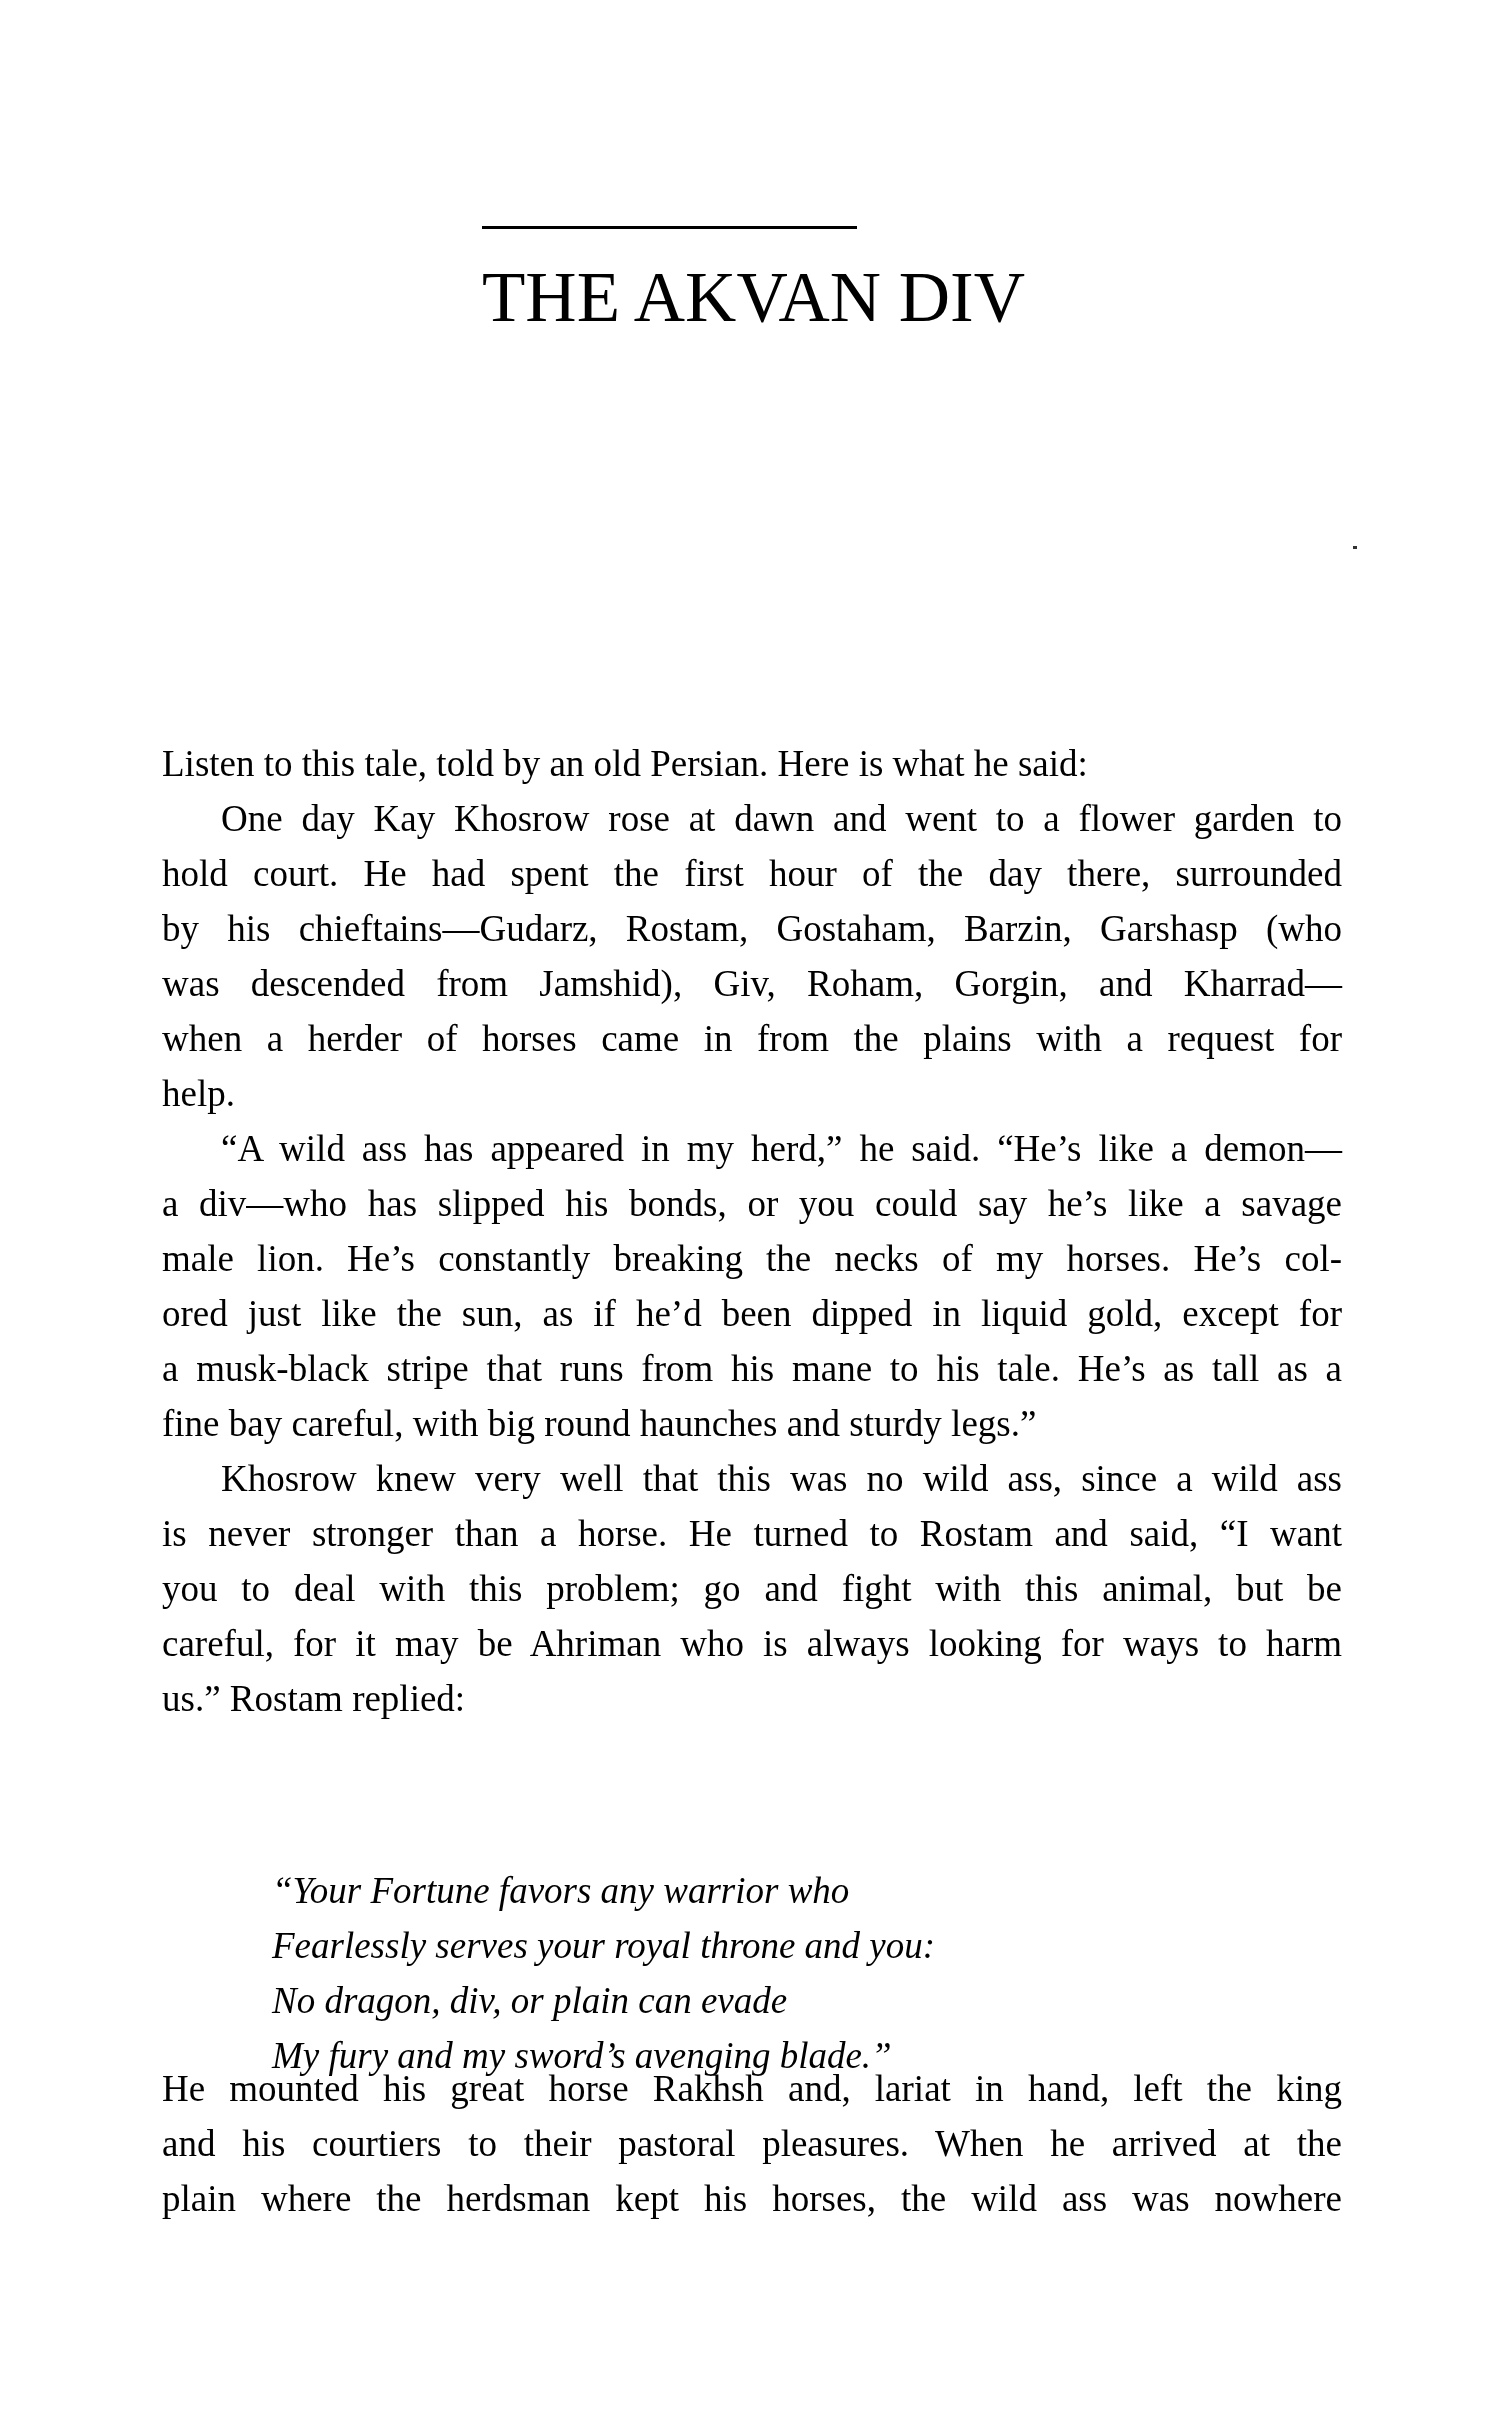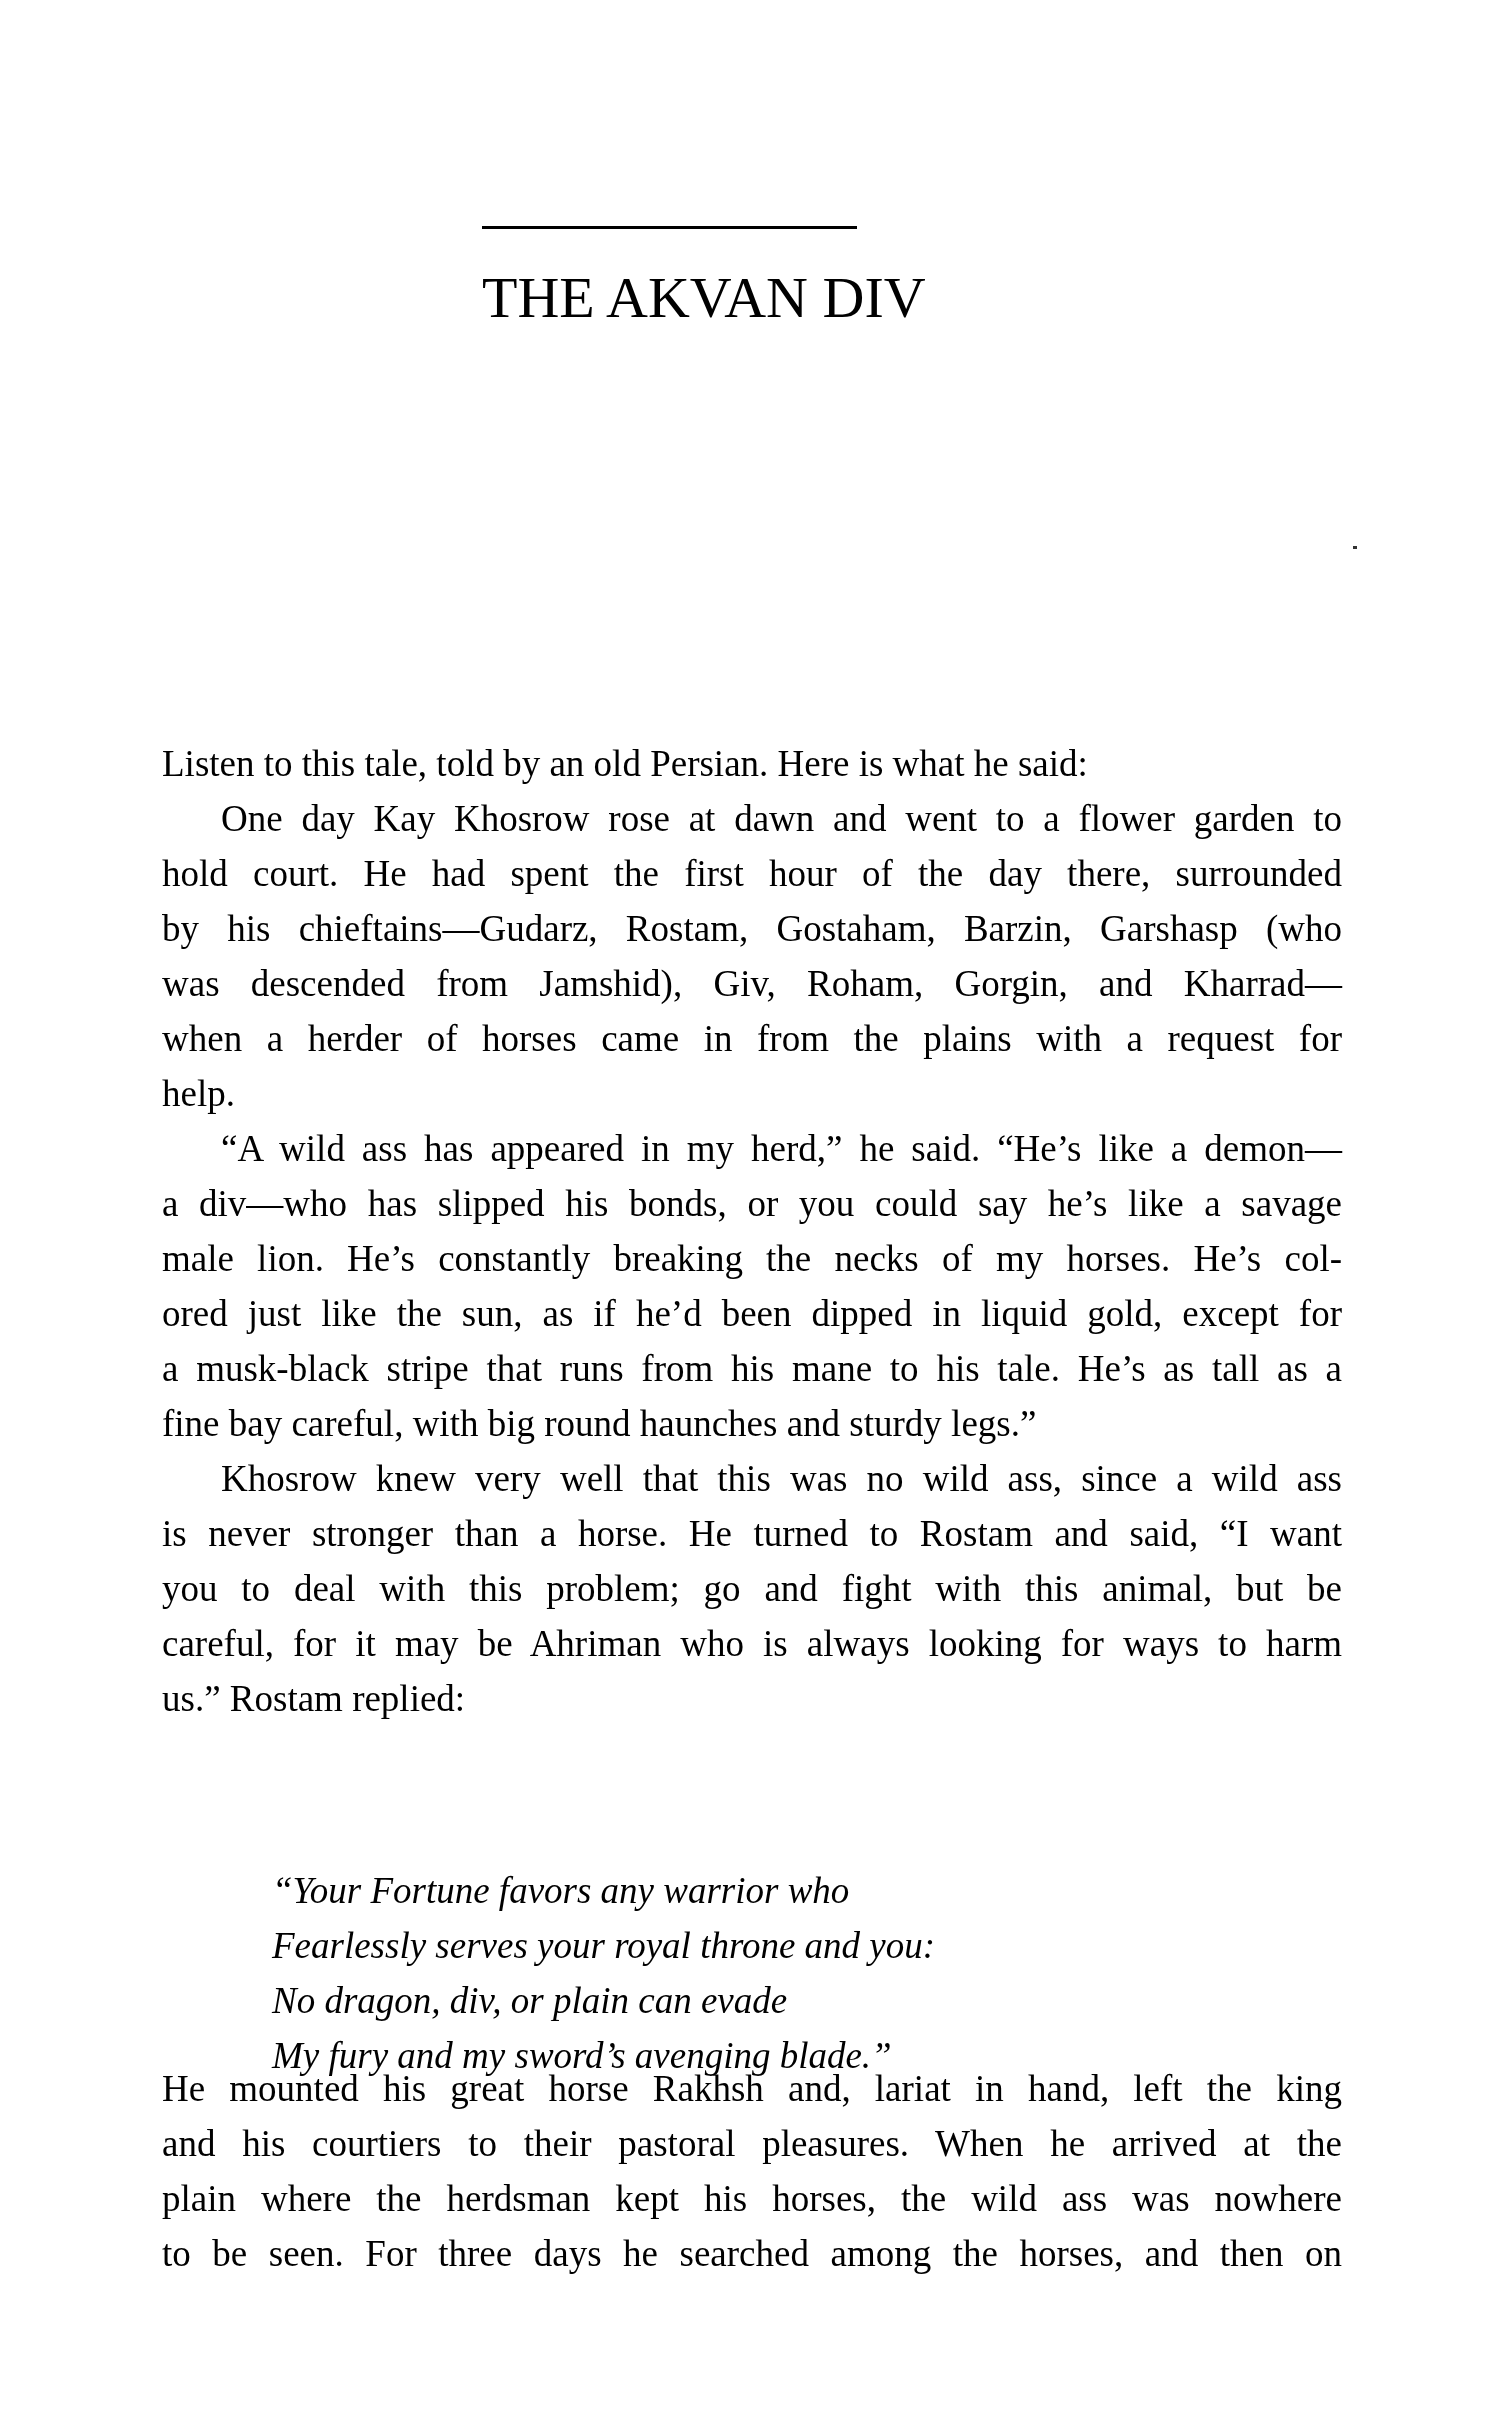--- a/index.html
+++ b/index.html
@@ -28,21 +28,21 @@
       width: 375px;
       height: 3.1px;
       background: #000000;
     }
     .chapter-title {
       position: absolute;
       left: 482px;
       top: 260px;
       width: 375px;
       text-align: center;
-      font-size: 58px;
+      font-size: 71px;
       line-height: 75px;
       letter-spacing: 0px;
       white-space: nowrap;
       font-weight: normal;
       margin: 0;
     }
     .stray-mark {
       position: absolute;
       left: 1353px;
       top: 546px;
@@ -124,17 +124,16 @@
     <span class="vline">“Your Fortune favors any warrior who</span>
     <span class="vline">Fearlessly serves your royal throne and you:</span>
     <span class="vline">No dragon, div, or plain can evade</span>
     <span class="vline">My fury and my sword’s avenging blade.”</span>
   </div>
 
   <div class="body-text block-2">
     <span class="line">He mounted his great horse Rakhsh and, lariat in hand, left the king</span>
     <span class="line">and his courtiers to their pastoral pleasures. When he arrived at the</span>
     <span class="line">plain where the herdsman kept his horses, the wild ass was nowhere</span>
-    <span class="line">to be seen. For three days he searched among the horses, and then on</span>
   </div>
 
 </div>
 
 
 </body></html>

